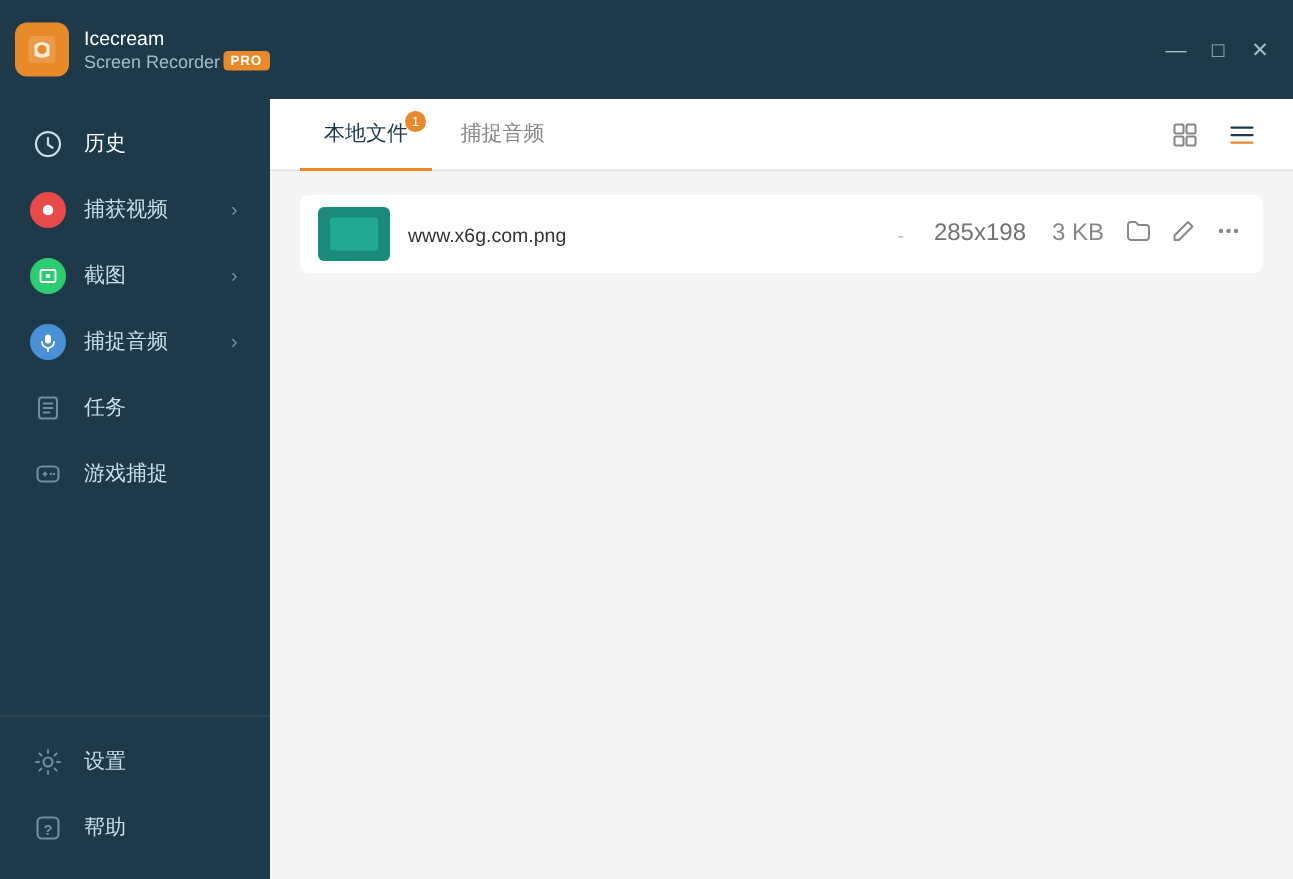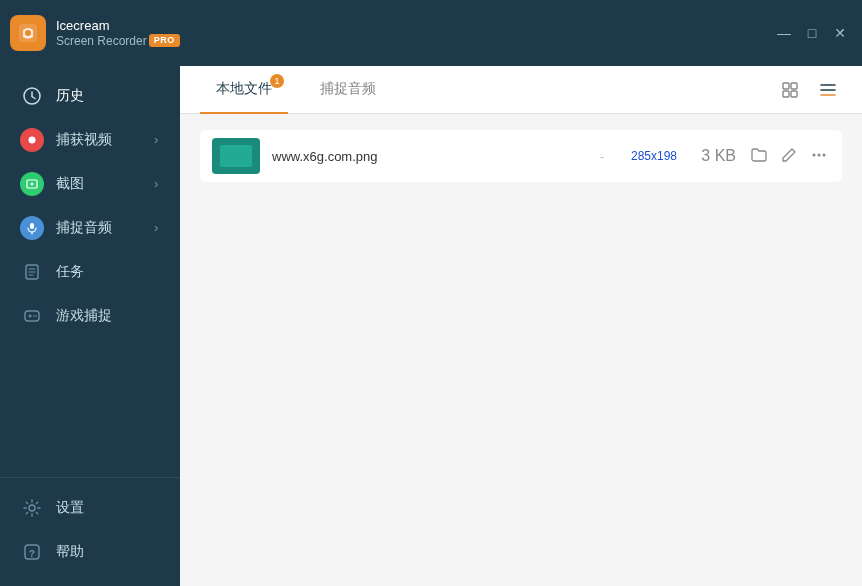--- a/index.html
+++ b/index.html
@@ -163,21 +163,21 @@
       display: flex;
       align-items: center;
       background: #fff;
       border-bottom: 1px solid #e0e0e0;
       padding: 0 20px;
       height: 48px;
       justify-content: space-between;
     }
     .tabs-left {
       display: flex;
-      gap: 16px;
+      gap: 3px;
     }
     .tab {
       padding: 14px 16px;
       font-size: 14px;
       color: #888;
       cursor: pointer;
       border-bottom: 2px solid transparent;
       position: relative;
     }
     .tab.active {
@@ -251,24 +251,24 @@
       font-size: 13px;
       color: #333;
       flex: 1;
     }
     .file-dash {
       color: #bbb;
       font-size: 13px;
       margin: 0 8px;
     }
     .file-dim {
-      color: #1d4ed8;
-      font-size: 12px;
+      color: #737373;
+      font-size: 16px;
       min-width: 60px;
-      text-align: center;
+      text-align: left;
     }
     .file-size {
       color: #888;
       font-size: 16px;
       min-width: 40px;
       text-align: right;
     }
     .file-actions {
       display: flex;
       gap: 8px;

